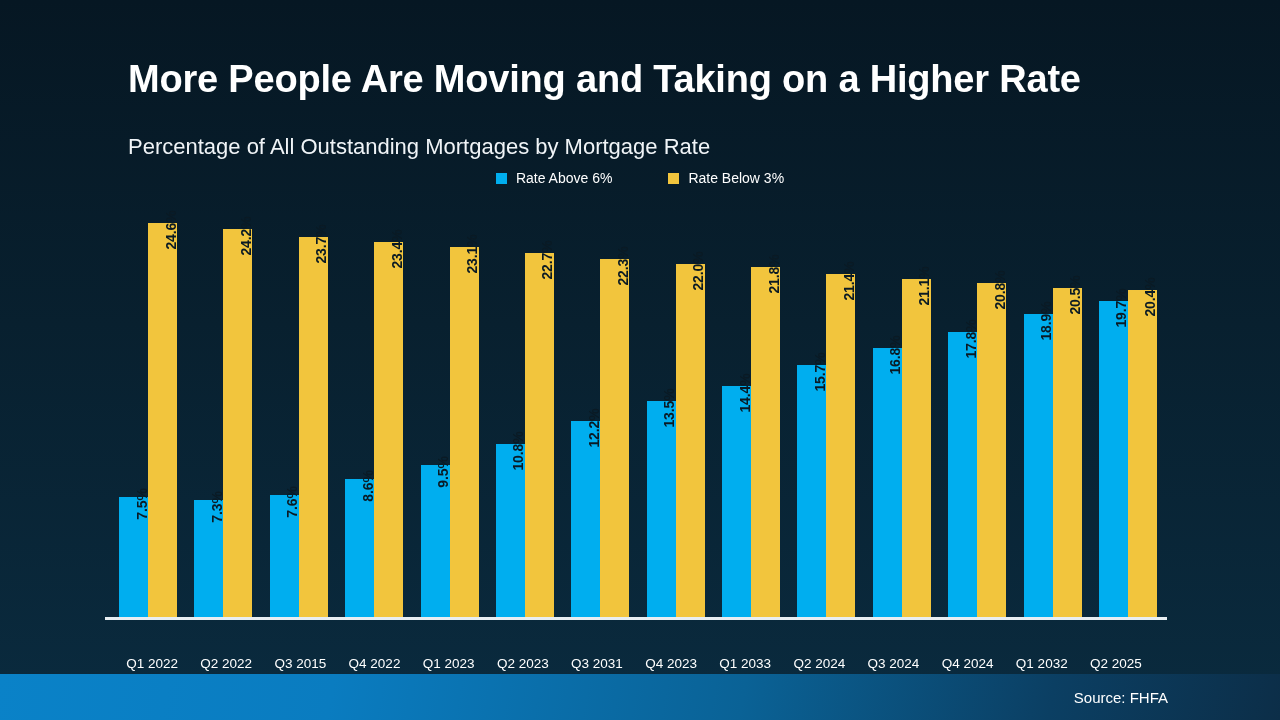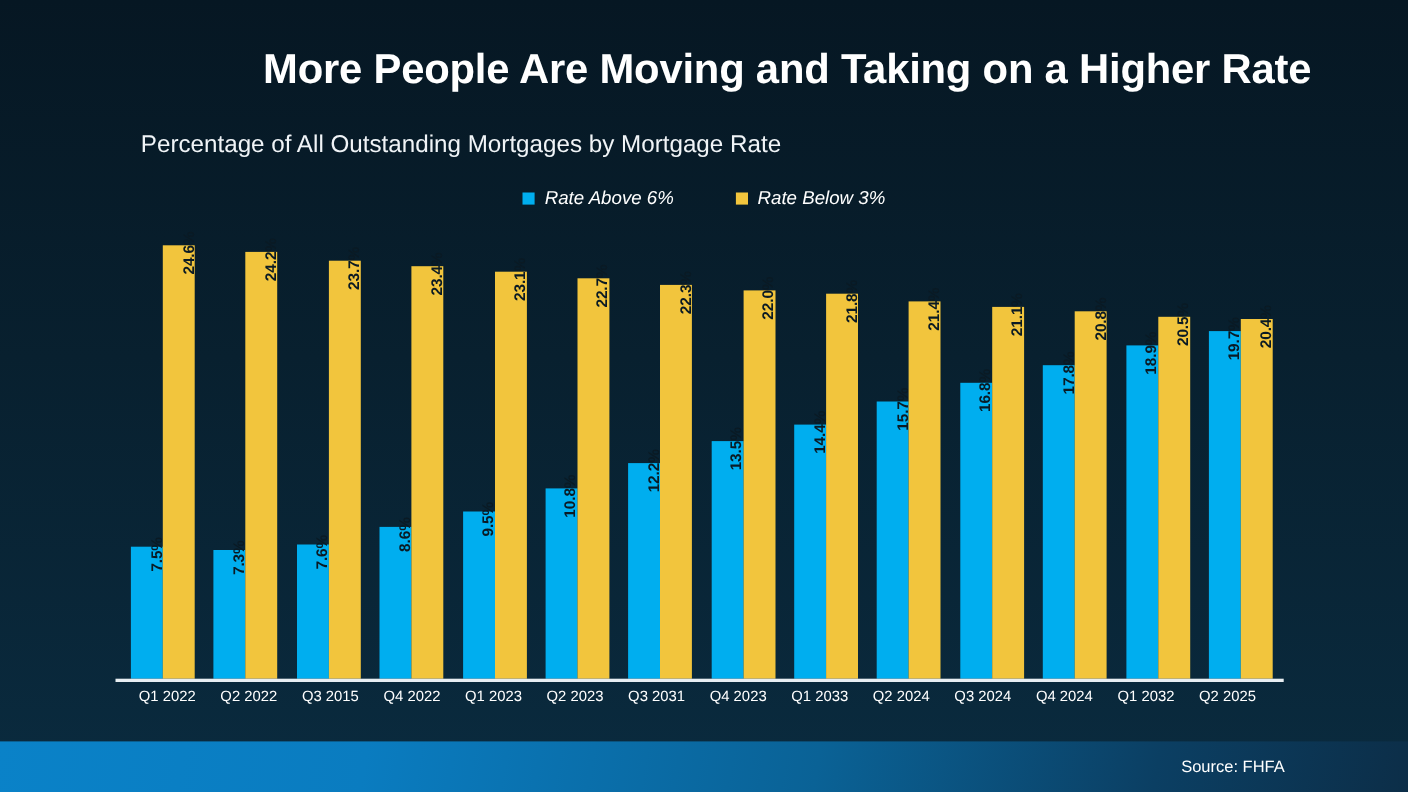--- a/index.html
+++ b/index.html
@@ -18,28 +18,27 @@
   }
 
   
   .header {
     position: absolute;
     left: 112px;
     top: 42px;
     width: 1080px;
   }
   .title {
-    margin: 0;
+    margin: 16px;
     font-size: 38px;
     font-weight: bold;
     color: #ffffff;
     letter-spacing: -0.2px;
     line-height: 1.15;
     white-space: nowrap;
-    text-align: right;
   }
   .subtitle {
     margin: 16px;
     padding-top: 16px;
     font-size: 22px;
     font-weight: normal;
     color: #f0f4f7;
     line-height: 1.2;
     white-space: nowrap;
   }
@@ -59,24 +58,23 @@
     display: flex;
     align-items: center;
     gap: 9px;
   }
   .legend-swatch {
     width: 11px;
     height: 11px;
     display: block;
   }
   .legend-label {
-    font-size: 17px;
+    font-size: 14px;
     color: #ffffff;
     white-space: nowrap;
-    font-style: italic;
   }
 
   
   .plot {
     position: absolute;
     left: 105px;
     top: 200px;
     width: 1062px;
     height: 420px;
   }
@@ -122,21 +120,21 @@
     font-weight: bold;
     color: #0a1a24;
     white-space: nowrap;
     letter-spacing: -0.1px;
   }
 
   
   .xlabels {
     position: absolute;
     left: 105px;
-    top: 625px;
+    top: 656px;
     width: 1062px;
     display: flex;
     justify-content: space-between;
     padding: 0 14px 0 10px;
     box-sizing: border-box;
   }
   .xlabel {
     font-size: 13.5px;
     color: #ffffff;
     text-align: center;

